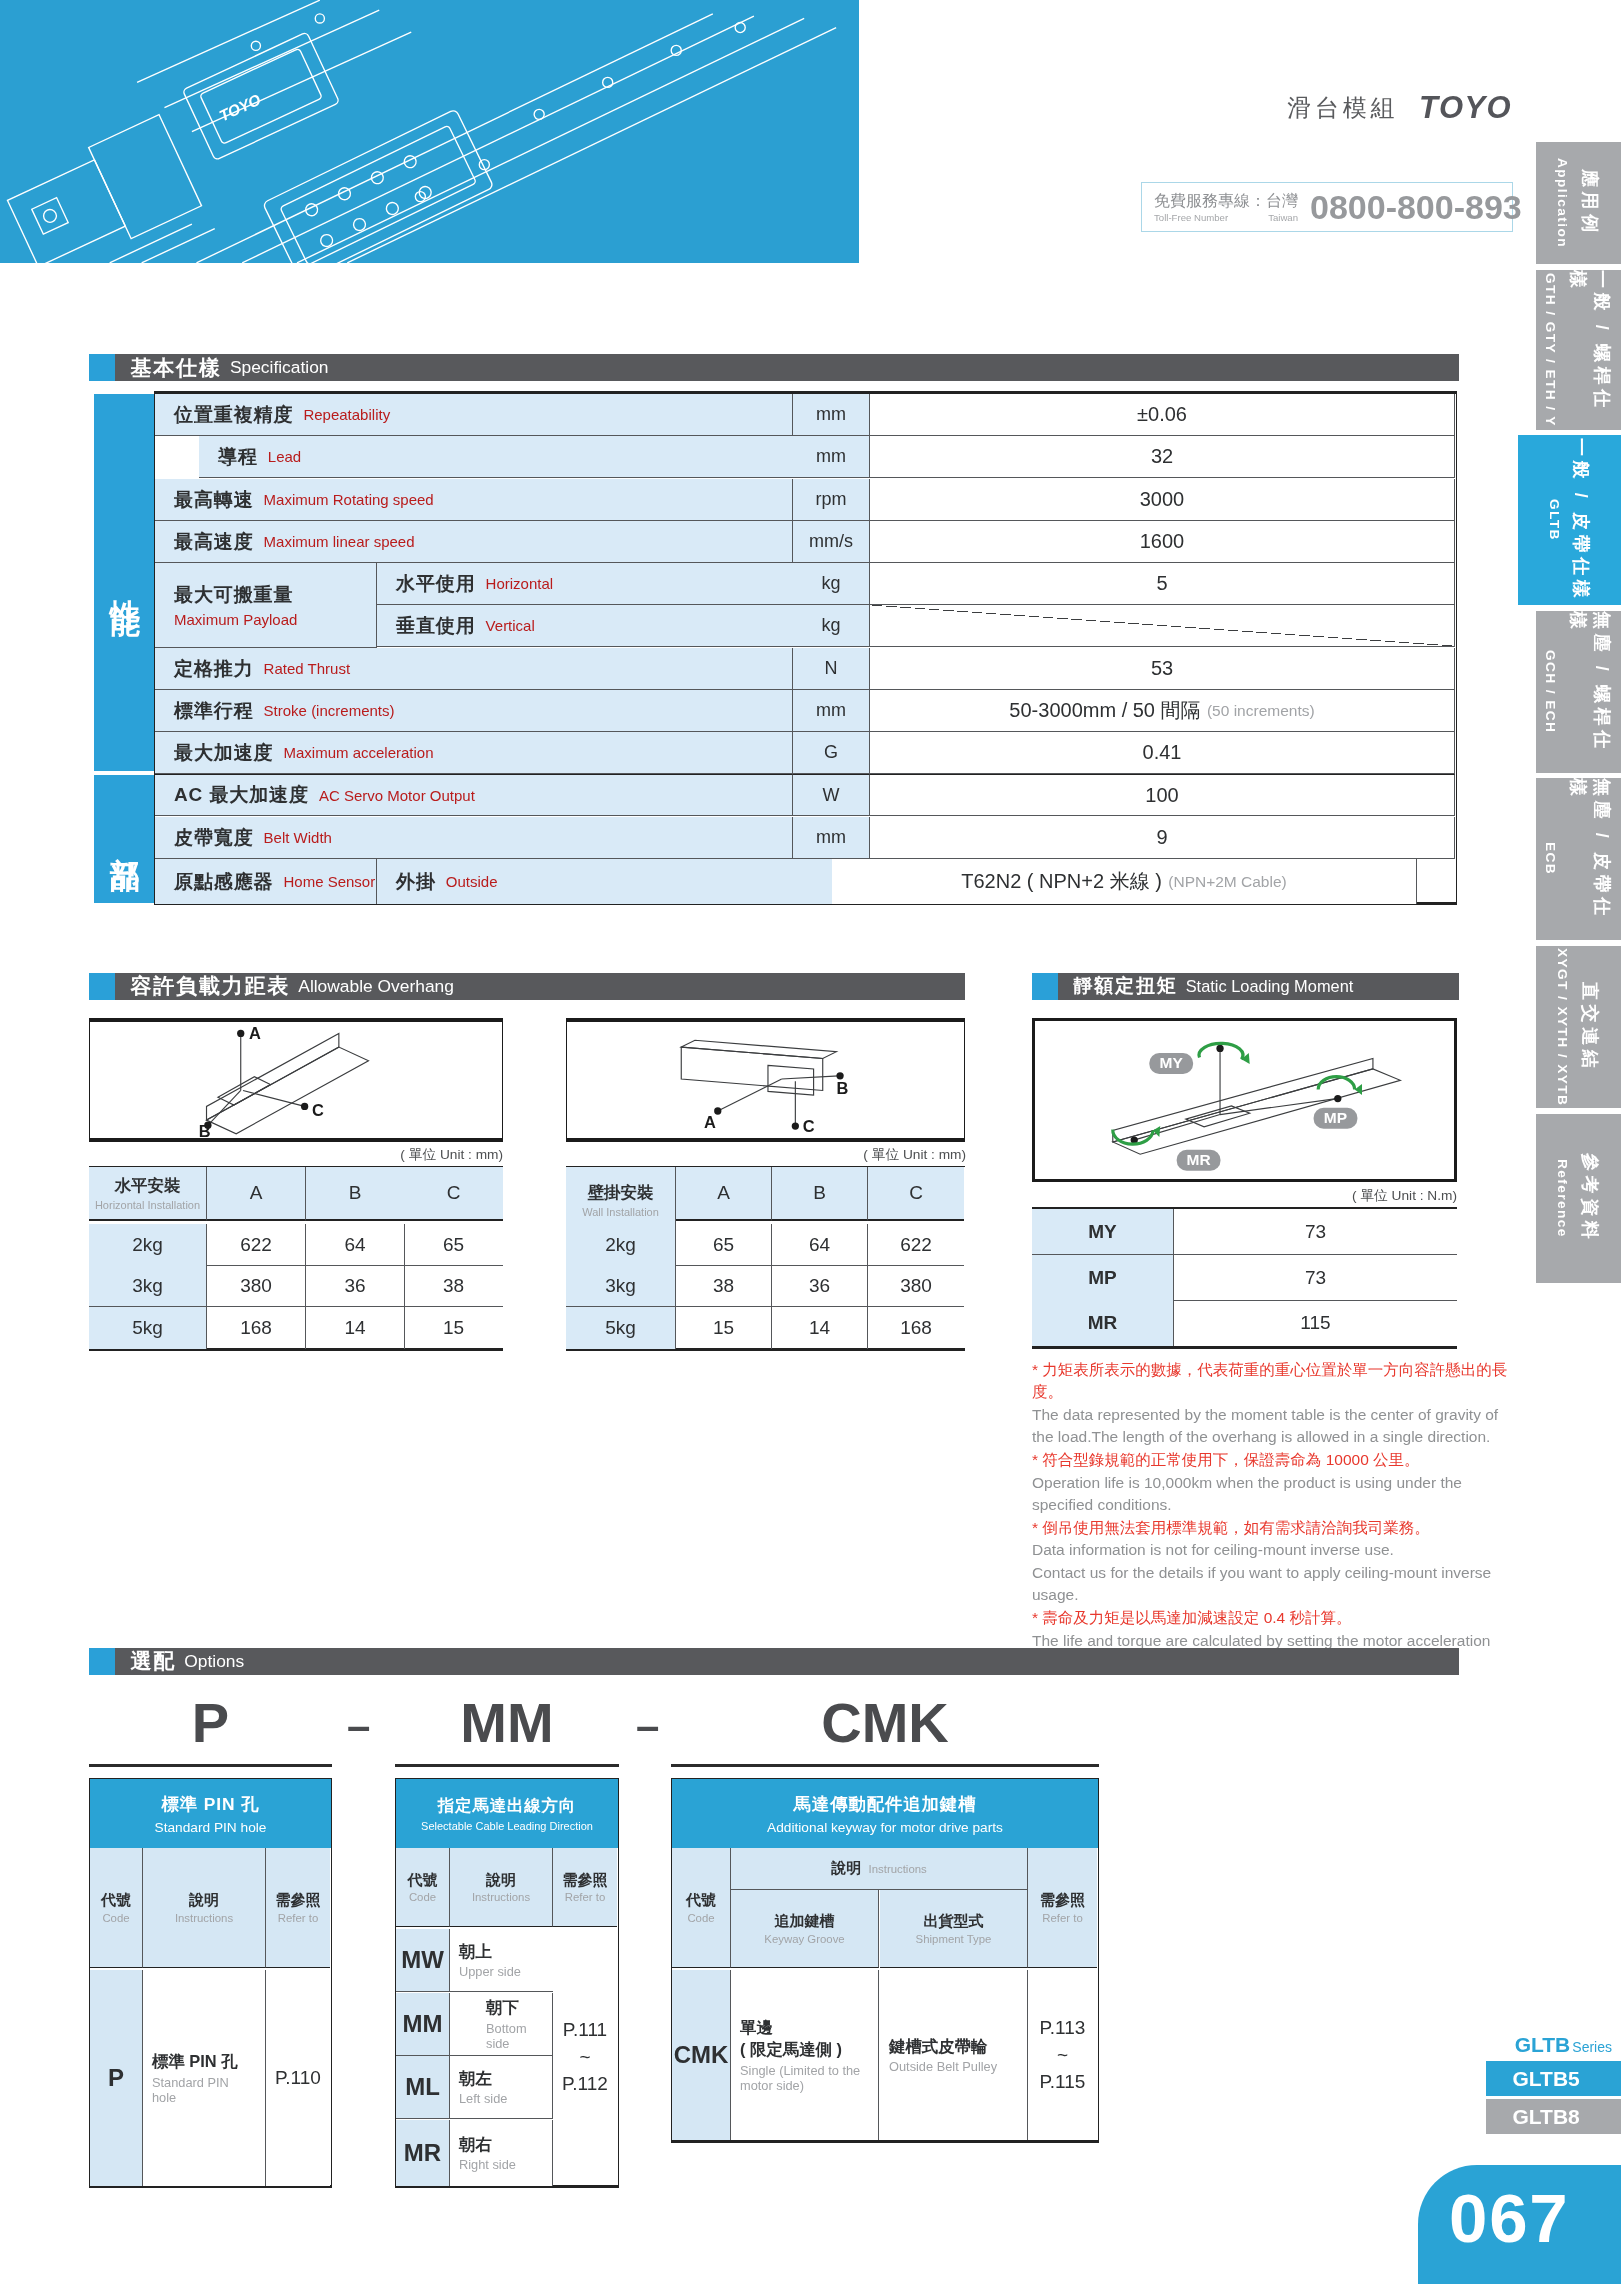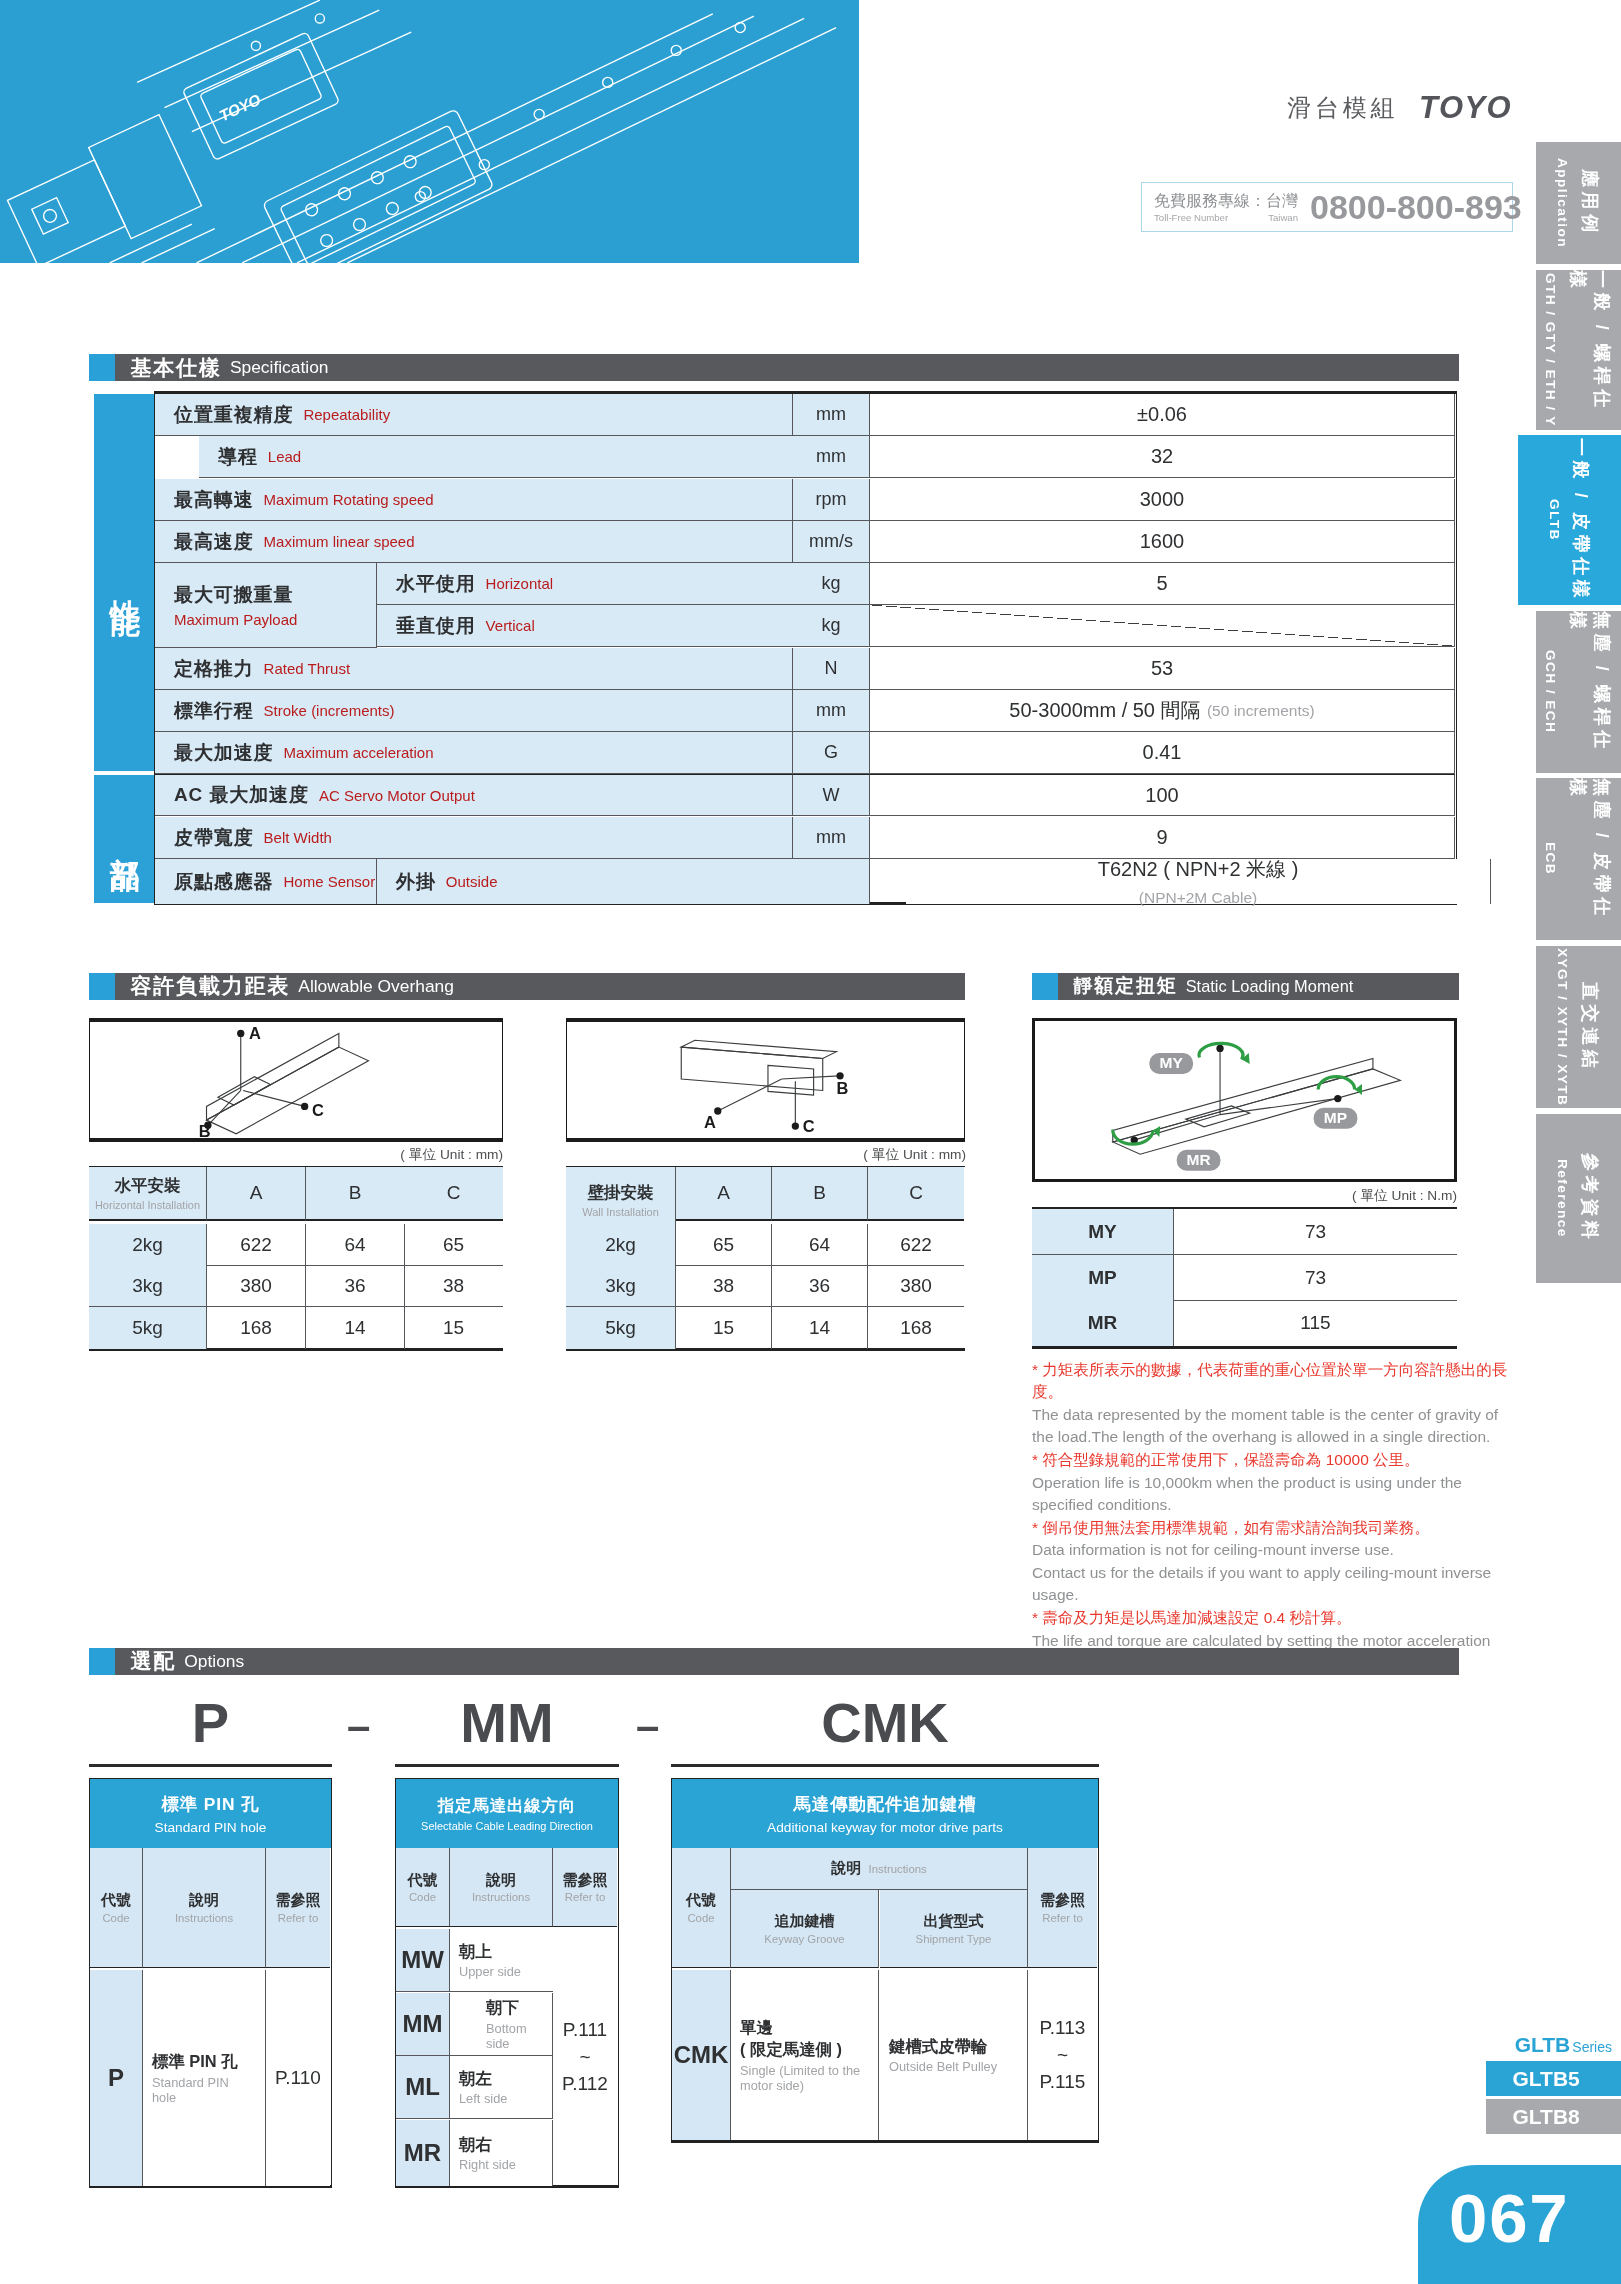--- a/index.html
+++ b/index.html
@@ -301,21 +301,21 @@
 
     <div class="cell lab" style="left:0;top:465px;width:222px;height:45px;border-bottom:none;">
       <span class="zh">原點感應器</span>
         <span class="en">Home Sensor</span>
     </div>
     <div class="cell lab" style="left:222px;top:465px;width:417px;height:45px;border-bottom:none;">
       <span class="zh">外掛</span>
         <span class="en">Outside</span>
     </div>
     <div class="cell unit" style="left:638px;top:465px;width:77px;height:45px;border-bottom:none;"></div>
-    <div class="cell val" style="left:751px;top:465px;width:585px;height:45px;border-bottom:none;flex-direction:column;">
+    <div class="cell val" style="left:677px;top:465px;width:585px;height:45px;border-bottom:none;">
       <span>T62N2 ( NPN+2 米線 )</span>
         <span class="sub">(NPN+2M Cable)</span>
     </div>
   </div>
 
   <div class="abs secsq" style="left:89px;top:973px;width:26.5px;height:26.5px;"></div>
   <div class="abs secbar" style="left:115px;top:973px;width:850px;height:26.5px;">
     <span class="t-zh">容許負載力距表</span>
     <span class="t-en">Allowable Overhang</span>
   </div>

